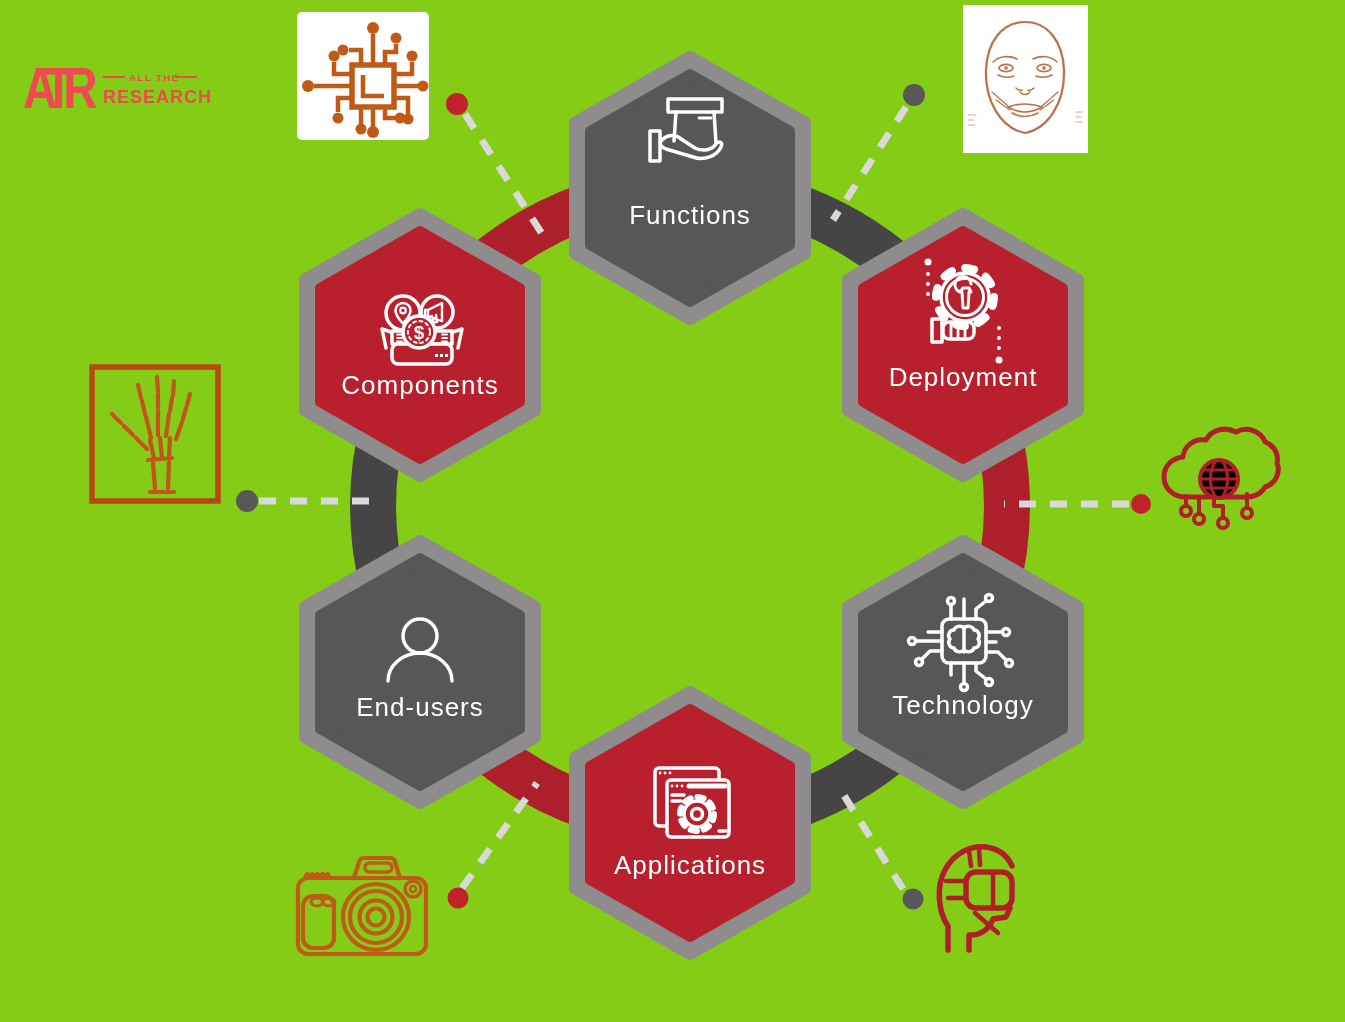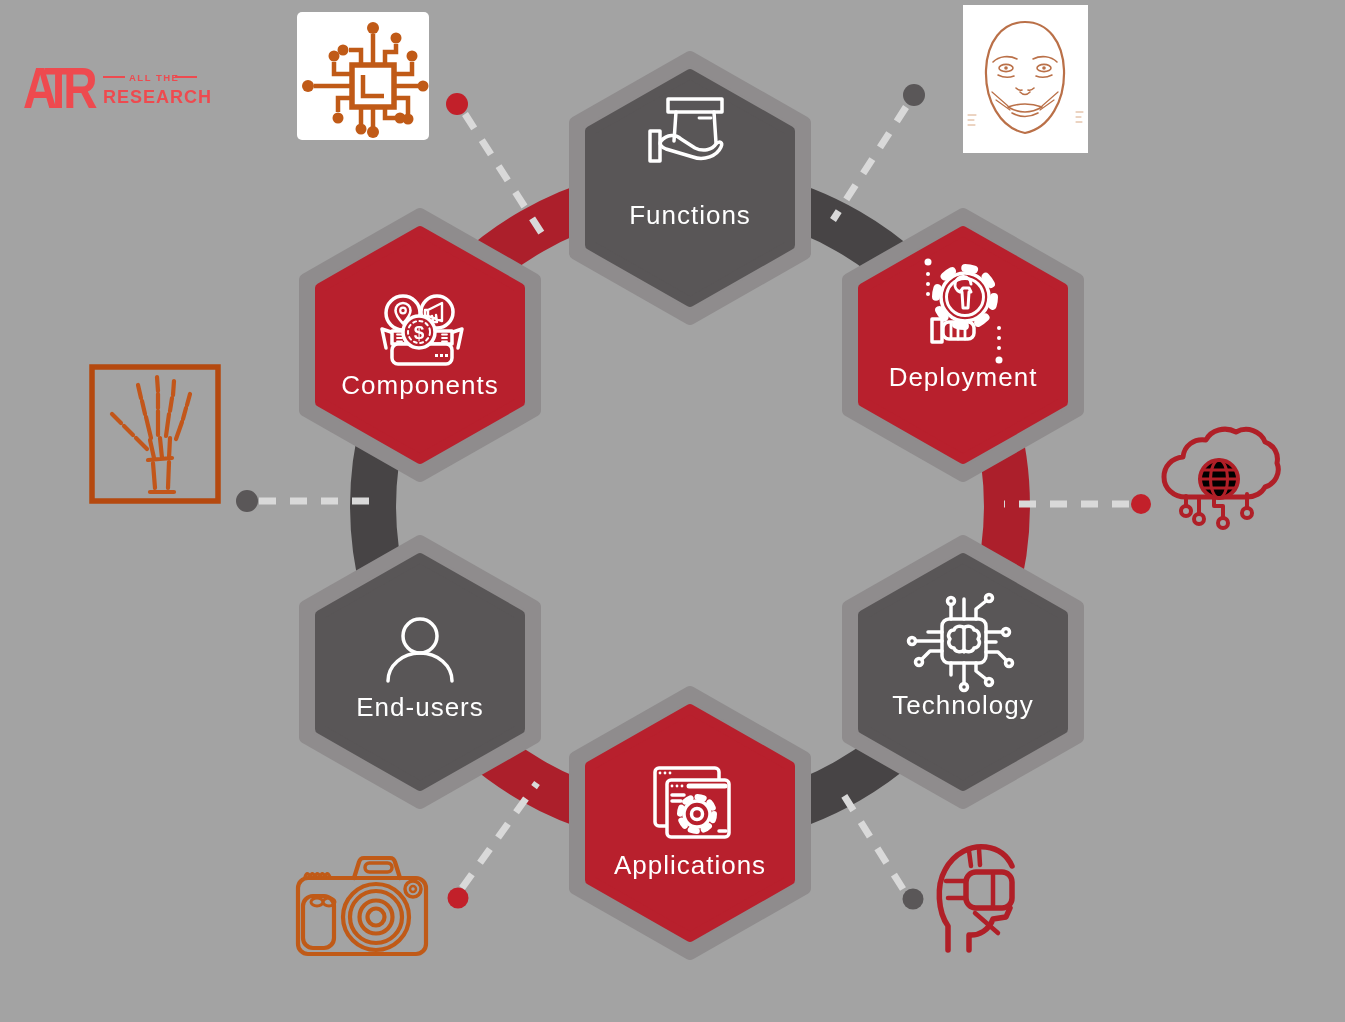--- a/index.html
+++ b/index.html
@@ -1,16 +1,16 @@
 <!DOCTYPE html>
 <html><head>
 <meta charset="utf-8">
 <style>
   html,body{margin:0;padding:0;background:#000;}
-  .canvas{position:relative;width:1345px;height:1022px;background:#a3a3a3;overflow:hidden;
+  .canvas{position:relative;width:1345px;height:1022px;background:#84cc16;overflow:hidden;
           font-family:"Liberation Sans",sans-serif;}
   .logo{position:absolute;left:23px;top:56px;}
   svg text{font-family:"Liberation Sans",sans-serif;}
   .scene{position:absolute;left:0;top:0;}
   .ring-seg{fill:none;stroke-width:46;}
   .ring-red{stroke:#AC1F2B;}
   .ring-gray{stroke:#474445;}
   .conn{stroke:#D9D9D9;stroke-width:7;stroke-dasharray:17 14;fill:none;}
   .hex-outer{fill:#8F8C8D;stroke:#8F8C8D;stroke-width:14;stroke-linejoin:round;}
   .hex-inner{stroke-width:10;stroke-linejoin:round;}

